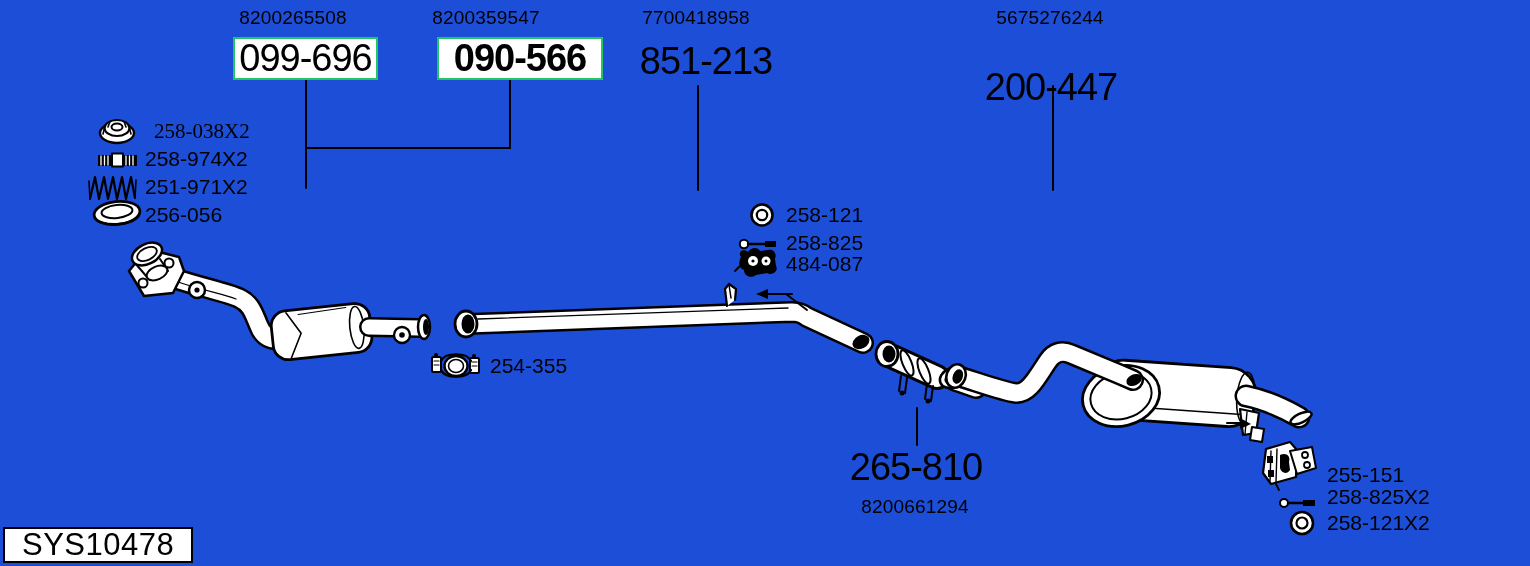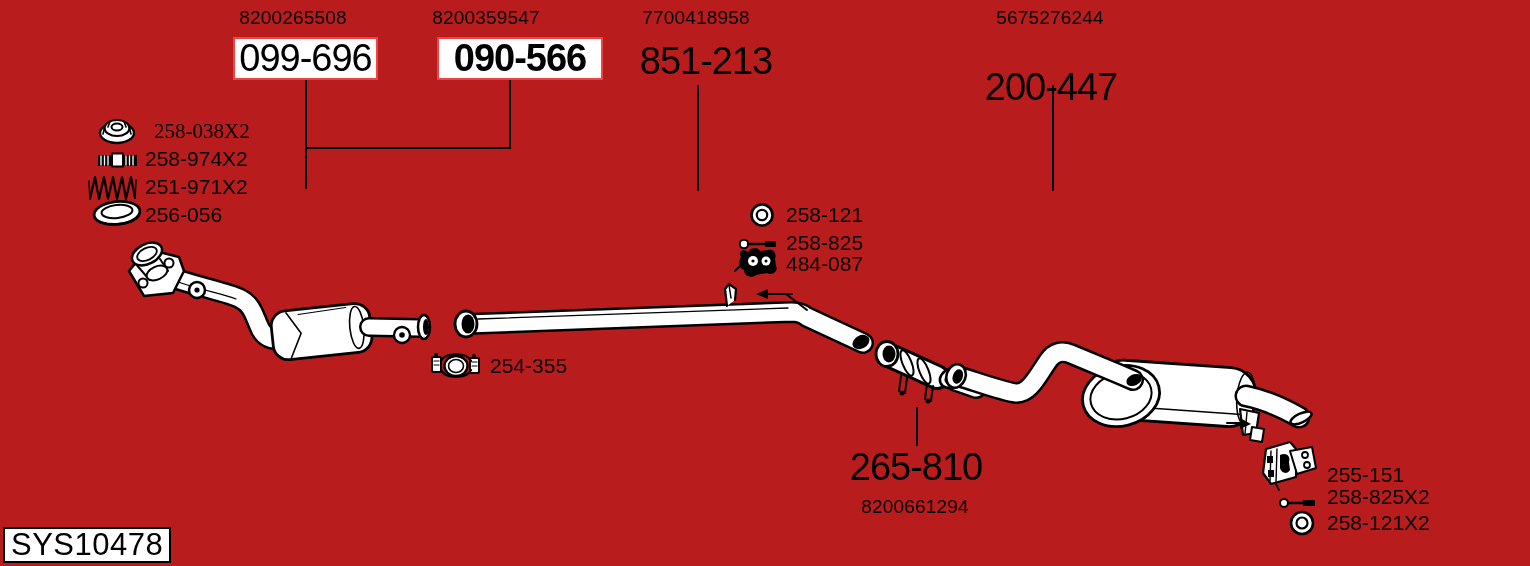--- a/index.html
+++ b/index.html
@@ -1,25 +1,25 @@
 <!DOCTYPE html>
 <html><head>
 <meta charset="utf-8">
 <style>
   html,body{margin:0;padding:0;background:#fff;}
-  #canvas{position:relative;width:1530px;height:566px;background:#b91c1c;
+  #canvas{position:relative;width:1530px;height:566px;background:#1d4ed8;
           font-family:"Liberation Sans",sans-serif;color:#000;overflow:hidden;}
   .abs{position:absolute;}
   .ref{font-size:19px;text-align:center;white-space:nowrap;letter-spacing:0.2px;}
   .big{font-size:38px;text-align:center;white-space:nowrap;letter-spacing:-1px;}
-  .boxed{border:2px solid #ef4444;box-sizing:border-box;height:43px;line-height:39px;
+  .boxed{border:2px solid #22c55e;box-sizing:border-box;height:43px;line-height:39px;
          text-align:center;font-size:38px;letter-spacing:-1px;background:#fff;}
   .item{font-size:21px;white-space:nowrap;line-height:22px;}
   .sysbox{border:2px solid #000;box-sizing:border-box;height:36px;line-height:32px;
-          font-size:31px;padding:0 6px;background:#fff;letter-spacing:0.5px;}
+          font-size:31px;padding:0 17px;background:#fff;letter-spacing:0.5px;}
   svg{position:absolute;left:0;top:0;}
 </style>
 </head>
 <body>
 
 <div id="canvas">
 
   <svg width="1530" height="566" viewBox="0 0 1530 566">
     <g stroke="#000" fill="none" stroke-linecap="round" stroke-linejoin="round">
 

